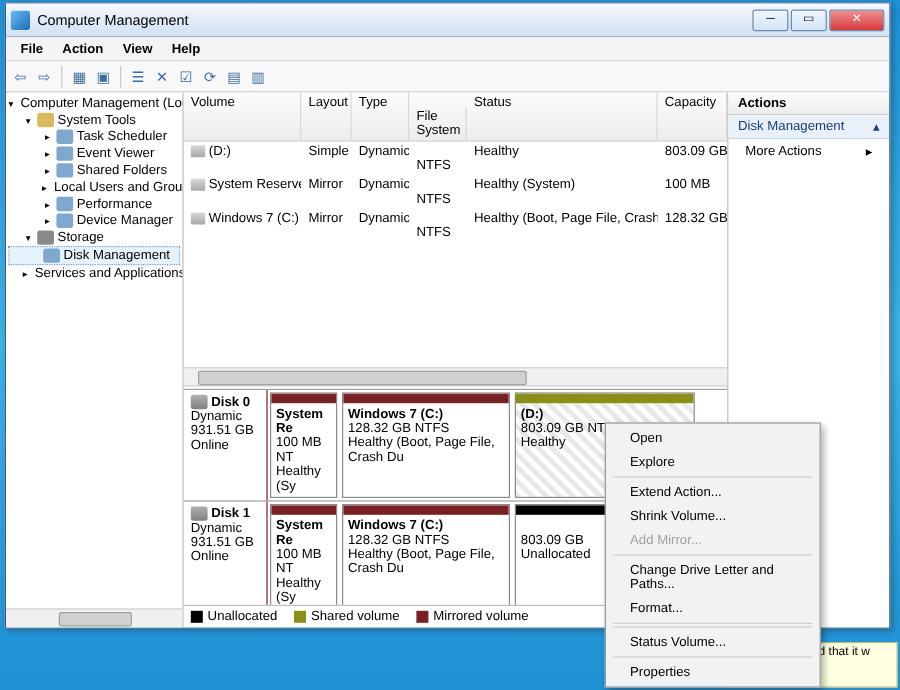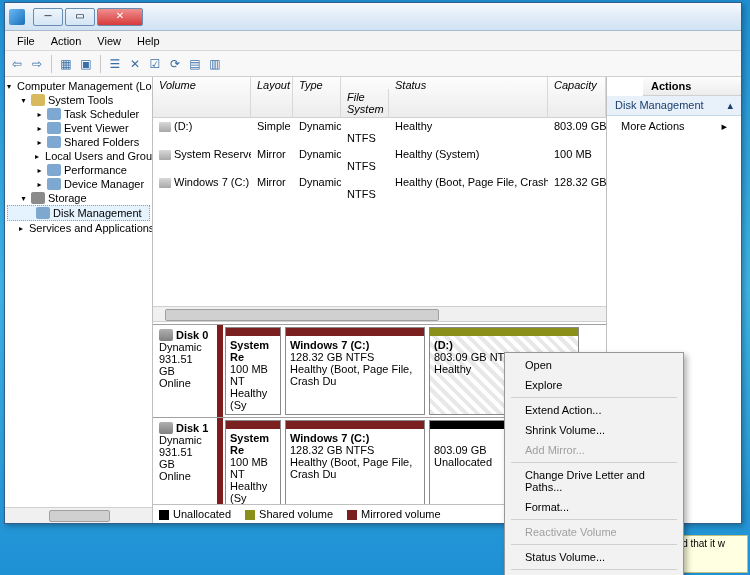--- a/index.html
+++ b/index.html
@@ -5,86 +5,87 @@
 * { box-sizing: border-box; margin: 0; padding: 0; font-family: "Segoe UI", Tahoma, sans-serif; }
 body { background: linear-gradient(180deg, #1e90d4 0%, #3eb5e8 50%, #1e90d4 100%); width: 750px; height: 575px; overflow: hidden; position: relative; }
 .window { position: absolute; top: 2px; left: 4px; width: 738px; height: 522px; background: #fff; border: 1px solid #365d8a; box-shadow: 2px 2px 6px rgba(0,0,0,0.3); display: flex; flex-direction: column; }
 .titlebar { height: 28px; background: linear-gradient(180deg, #f6f9fd 0%, #e1ecf7 50%, #d0e2f3 100%); border-bottom: 1px solid #a8b9cc; display: flex; align-items: center; padding: 0 4px; position: relative; }
 .win-icon { width: 16px; height: 16px; margin-right: 6px; background: linear-gradient(135deg,#6bb9f7,#1b6fb8); border-radius: 2px; }
 .title-text { font-size: 12px; color: #000; flex: 1; }
 .win-btns { display: flex; gap: 0; }
 .win-btn { width: 30px; height: 18px; border: 1px solid #6a8bb0; background: linear-gradient(180deg,#eef5fc,#d4e5f5); font-size: 10px; text-align: center; line-height: 14px; border-radius: 2px; margin-left: 2px; }
 .win-btn.close { background: linear-gradient(180deg,#f08f8f,#d83a3a); color:#fff; width: 46px; }
 .menubar { height: 20px; background: #f4f4f4; border-bottom: 1px solid #d9d9d9; display: flex; align-items: center; padding: 0 4px; font-size: 11px; }
-.menubar span { padding: 2px 8px; }
+.menubar span { padding: 2px 8px; font-weight: bold; }
 .toolbar { height: 26px; background: #f8f8f8; border-bottom: 1px solid #cfcfcf; display: flex; align-items: center; padding: 0 4px; gap: 4px; }
 .tool-icon { width: 16px; height: 16px; display: inline-flex; align-items: center; justify-content: center; font-size: 12px; color: #3a6ea5; }
 .tool-sep { width: 1px; height: 18px; background: #c8c8c8; margin: 0 2px; }
 .body-area { flex: 1; display: flex; overflow: hidden; }
 .tree-pane { width: 148px; border-right: 1px solid #bfbfbf; padding: 2px; overflow: hidden; font-size: 11px; position: relative; }
 .tree-item { white-space: nowrap; padding: 1px 0 1px 0; display: flex; align-items: center; gap: 3px; }
 .tree-item.sel { background: #e5f3ff; border: 1px dotted #7da2ce; }
 .tree-indent-1 { padding-left: 12px; }
 .tree-indent-2 { padding-left: 28px; }
 .expander { width: 9px; height: 9px; display: inline-flex; align-items: center; justify-content: center; font-size: 8px; color: #000; }
 .node-icon { width: 14px; height: 12px; display: inline-block; }
 .icon-computer { background: linear-gradient(#9ac3e8,#5a8dc4); border-radius: 2px; }
 .icon-tools { background: #d9b95e; border-radius: 2px; }
 .icon-item { background: #7fa8d0; border-radius: 2px; }
 .icon-storage { background: #8a8a8a; border-radius: 2px; }
 .hscroll { position: absolute; bottom: 0; left: 0; right: 0; height: 16px; background: #f0f0f0; border-top: 1px solid #d0d0d0; }
 .hscroll::before { content:''; position:absolute; left:30%; top:2px; width:40%; height:10px; background:#d0d0d0; border:1px solid #a0a0a0; border-radius:2px; }
 .main-pane { flex: 1; display: flex; flex-direction: column; border-right: 1px solid #bfbfbf; overflow: hidden; }
 .vol-table { flex: 0 0 auto; font-size: 11px; }
 .vol-head { display: flex; background: linear-gradient(#fdfdfd,#ececec); border-bottom: 1px solid #d0d0d0; }
-.vol-head .col { padding: 2px 6px; border-right: 1px solid #d8d8d8; font-style: italic; }
+.vol-head .col { padding: 2px 6px; border-right: 1px solid #d8d8d8; }
 .vol-row { display: flex; padding: 1px 0; }
 .vol-row .col { padding: 1px 6px; white-space: nowrap; overflow: hidden; }
 .col.c-vol { width: 98px; }
 .col.c-lay { width: 42px; }
 .col.c-typ { width: 48px; }
 .col.c-fs  { width: 48px; margin-top: 12px; }
 .col.c-sta { width: 180px; flex: 1; }
 .col.c-cap { width: 58px; }
 .drive-ic { display:inline-block; width:12px; height:10px; background: linear-gradient(#d8d8d8,#a8a8a8); border-radius:1px; margin-right:3px; vertical-align:middle; }
 .vol-body { height: 188px; overflow: hidden; }
 .mid-scroll { height: 16px; background: #f0f0f0; border-top: 1px solid #d0d0d0; border-bottom: 1px solid #d0d0d0; position:relative; }
 .mid-scroll::before { content:''; position:absolute; left:12px; top:2px; width:60%; height:10px; background:#d0d0d0; border:1px solid #a0a0a0; border-radius:2px; }
 .disk-graph { flex: 1; overflow: hidden; font-size: 11px; padding: 2px 0 0 0; }
 .disk-row { display: flex; border-top: 1px solid #a0a0a0; }
-.disk-label { width: 70px; padding: 4px 6px; border-right: 6px solid #7f1d1d; }
+.disk-label { width: 70px; padding: 4px 6px; border-right: 1px solid #7f1d1d; }
 .disk-label b { display: flex; align-items: center; gap: 3px; }
 .disk-ic { width: 14px; height: 12px; background: linear-gradient(#b0b0b0,#808080); border-radius: 2px; display:inline-block; }
 .disk-parts { flex: 1; display: flex; }
 .part { border: 1px solid #8a8a8a; margin: 2px; padding: 3px 4px; position: relative; overflow: hidden; }
 .part-top { height: 8px; margin: -3px -4px 3px -4px; }
 .mirror-top { background: #7a2020; }
 .simple-top { background: #8a8f1a; }
 .unalloc-hatch { background: repeating-linear-gradient(45deg,#e8e8e8 0,#e8e8e8 4px,#fff 4px,#fff 8px); }
 .legend { border-top: 1px solid #bfbfbf; padding: 3px 6px; display: flex; gap: 14px; align-items: center; font-size: 11px; }
 .legend-sw { width: 10px; height: 10px; display: inline-block; margin-right: 4px; vertical-align: middle; }
 .sw-un { background: #000; }
 .sw-si { background: #8a8f1a; }
 .sw-mi { background: #7a2020; }
 .actions-pane { width: 134px; font-size: 11px; }
-.actions-head { background: linear-gradient(#fdfdfd,#ececec); border-bottom: 1px solid #d0d0d0; padding: 3px 8px; font-weight: bold; margin-left: 36px; }
+.actions-head { background: linear-gradient(#fdfdfd,#ececec); border-bottom: 1px solid #d0d0d0; padding: 3px 8px; font-weight: bold; }
 .actions-sub { background: #e8f0fa; border-bottom: 1px solid #c7d7ea; padding: 3px 8px; color: #1a3e6e; display:flex; justify-content:space-between; }
 .actions-item { padding: 4px 14px; }
 .context-menu { position: absolute; top: 352px; left: 504px; width: 180px; background: #f2f2f2; border: 1px solid #979797; box-shadow: 3px 3px 6px rgba(0,0,0,0.3); font-size: 11px; padding: 2px; z-index: 100; }
 .ctx-item { padding: 4px 18px; }
 .ctx-item.disabled { color: #a0a0a0; }
 .ctx-sep { height: 1px; background: #d0d0d0; margin: 2px 4px; }
 .corner { position:absolute; bottom:2px; right:2px; width:140px; height:38px; background:#ffffe1; border:1px solid #c0c080; font-size:10px; padding:2px; overflow:hidden; }
 </style>
 </head>
 <body>
 
 <div class="window">
   <div class="titlebar">
     <span class="win-icon"></span>
+    <span class="title-text">Computer Management</span>
     <div class="win-btns">
       <div class="win-btn">─</div>
       <div class="win-btn">▭</div>
       <div class="win-btn close">✕</div>
     </div>
   </div>
 
   <div class="menubar">
     <span>File</span>
     <span>Action</span>
@@ -247,21 +248,20 @@
     <div class="ctx-item">Open</div>
     <div class="ctx-item">Explore</div>
     <div class="ctx-sep"></div>
     <div class="ctx-item">Extend Action...</div>
     <div class="ctx-item">Shrink Volume...</div>
     <div class="ctx-item disabled">Add Mirror...</div>
     <div class="ctx-sep"></div>
     <div class="ctx-item">Change Drive Letter and Paths...</div>
     <div class="ctx-item">Format...</div>
     <div class="ctx-sep"></div>
-    <div class="ctx-item disabled">Reactivate Volume</div>
     <div class="ctx-sep"></div>
     <div class="ctx-item">Status Volume...</div>
     <div class="ctx-sep"></div>
     <div class="ctx-item">Properties</div>
   </div>
 
 <div class="corner">ls of evil - so
 ized that it w
 ause of the p</div>
 

